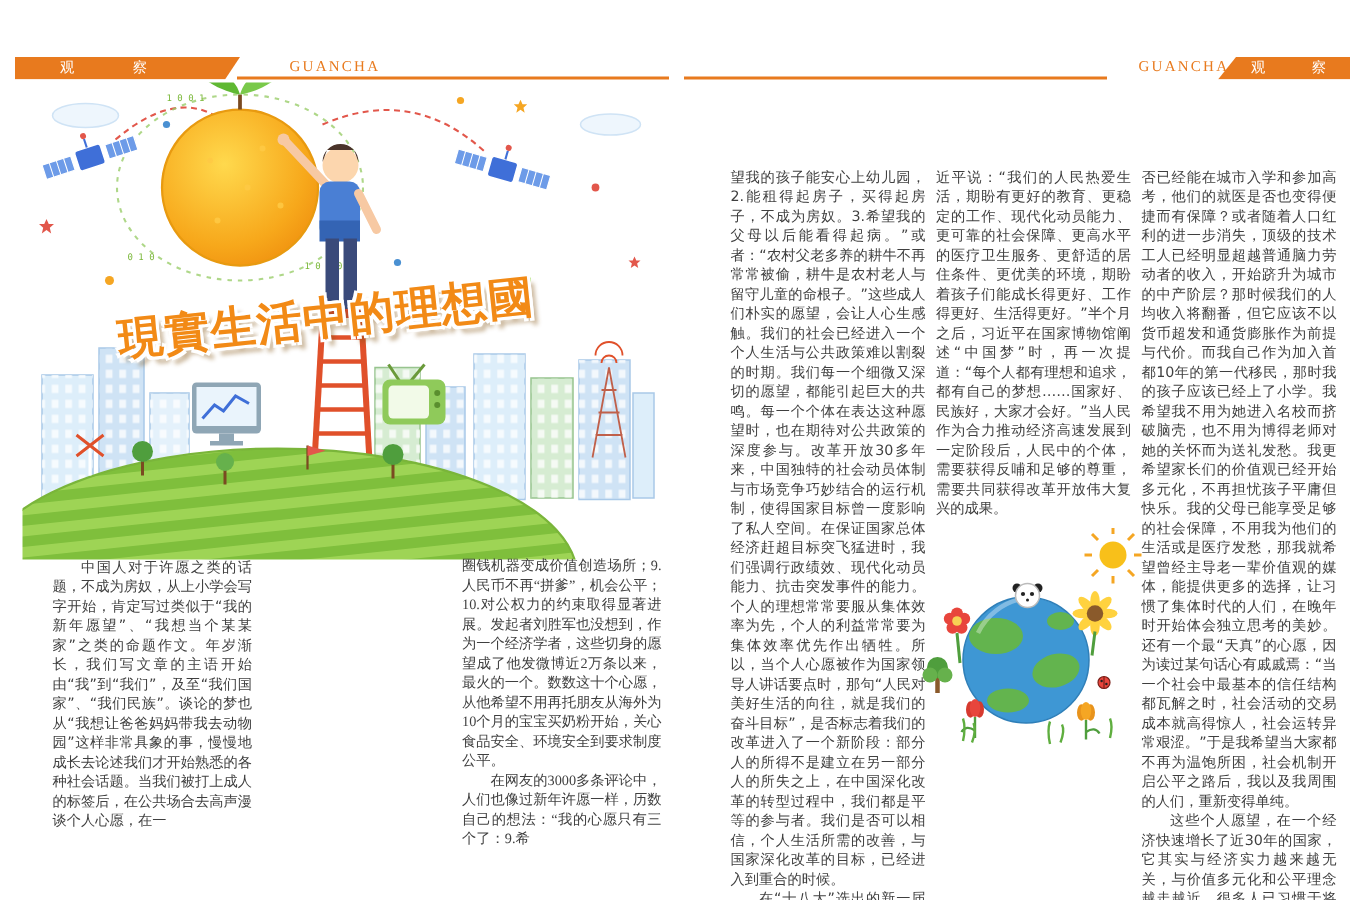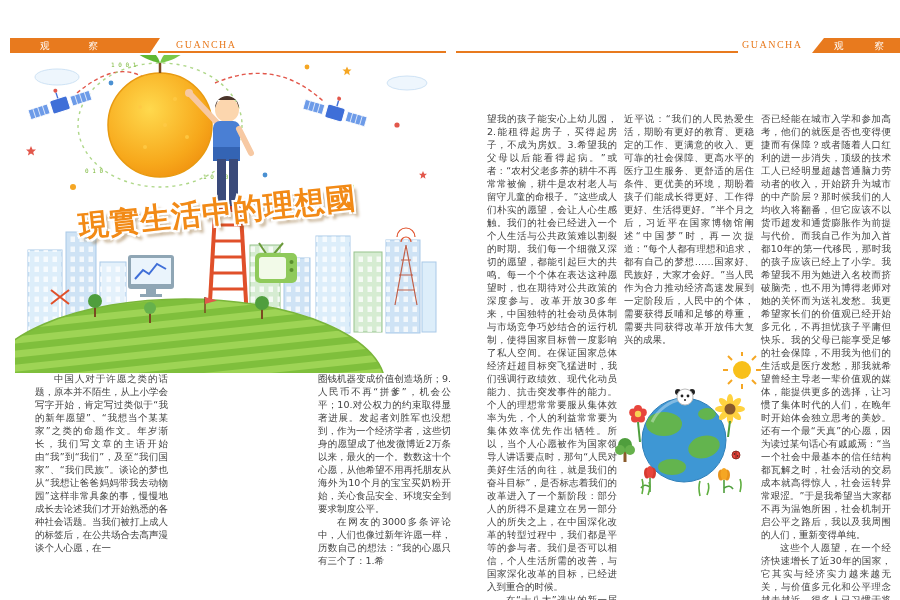--- a/index.html
+++ b/index.html
@@ -10,38 +10,38 @@
         font-size:9.5px;line-height:15px;white-space:nowrap;overflow:hidden;}
   .hbar-left{left:10px;width:150px;padding-left:0;
              clip-path:polygon(0 0,100% 0,calc(100% - 10px) 100%,0 100%);}
   .hbar-left span{padding-left:30px;letter-spacing:18px;}
   .hbar-right{left:812px;width:88px;clip-path:polygon(12px 0,100% 0,100% 100%,0 100%);}
   .hbar-right span{padding-left:22px;letter-spacing:14px;}
   .hrule{position:absolute;top:51px;height:2px;background:#e87a1e;}
   .hrule-left{left:158px;width:288px;}
   .hrule-right{left:456px;width:282px;}
   .hen{position:absolute;top:39px;font-family:"Liberation Serif","DejaVu Serif",serif;
-       font-size:10px;color:#e87a1e;letter-spacing:1.5px;}
+       font-size:10px;color:#e87a1e;letter-spacing:1.5px;margin-left:17px;}
   .hen-left{left:176px;}
   .hen-right{left:742px;}
   
   .illo{position:absolute;left:15px;top:55px;width:435px;height:318px;}
   .illo-title{position:absolute;left:78px;top:192px;width:280px;z-index:5;
       font-size:30px;font-weight:bold;color:#f28a16;letter-spacing:1px;
       transform:rotate(-6deg);white-space:nowrap;
       text-shadow:-2px -2px 0 #fff,2px -2px 0 #fff,-2px 2px 0 #fff,2px 2px 0 #fff,
                   4px 5px 3px rgba(130,85,20,.45);}
   
   .col{position:absolute;width:133px;font-size:9.5px;line-height:13px;color:#3f3f3f;
        text-align:justify;text-justify:inter-character;}
   .col p{margin:0;}
   .col p.ind{text-indent:2em;}
   .l1{left:35px;top:372px;}
   .l2{left:178px;top:372px;}
-  .l3{left:318px;top:372px;}
+  .l3{left:308px;top:372px;font-family:Liberation Serif, serif;}
   .r1{left:487px;top:112px;width:130px;}
   .r2{left:624px;top:112px;width:130px;}
   .r3{left:761px;top:112px;width:130px;}
   .globe{margin-top:6px;margin-left:-12px;display:block;}
 </style>
 </head>
 <body>
 
 <div class="spread">
 
@@ -227,33 +227,33 @@
           <line x1="190" y1="258" x2="190" y2="242" stroke="#7a4a21" stroke-width="1.5"></line>
           <polygon points="190,242 202,245.5 190,249" fill="#e2574b"></polygon>
         </g>
       </g>
     </svg>
     
     <div class="illo-title" style="left:63px;top:137px;position:absolute;">現實生活中的理想國</div>
   </div>
 
   <div class="col l1">
-    <p class="ind">中国人对于许愿之类的话题，原本并不陌生，从上小学会写字开始，肯定写过类似于“我的新年愿望”、“我想当个某某家”之类的命题作文。年岁渐长，我们写文章的主语开始由“我”到“我们”，及至“我们国家”、“我们民族”。谈论的梦也从“我想让爸爸妈妈带我去动物园”这样非常具象的事，慢慢地成长去论述我们才开始熟悉的各种社会话题。当我们被打上成人的标签后，在公共场合去高声漫谈个人心愿，在一</p>
+    <p class="ind">中国人对于许愿之类的话题，不成为房奴，从上小学会写字开始，肯定写过类似于“我的新年愿望”、“我想当个某某家”之类的命题作文。年岁渐长，我们写文章的主语开始由“我”到“我们”，及至“我们国家”、“我们民族”。谈论的梦也从“我想让爸爸妈妈带我去动物园”这样非常具象的事，慢慢地成长去论述我们才开始熟悉的各种社会话题。当我们被打上成人的标签后，在公共场合去高声漫谈个人心愿，在一</p>
   </div>
   <div class="col l3">
     <p>圈钱机器变成价值创造场所；9.人民币不再“拼爹”，机会公平；10.对公权力的约束取得显著进展。发起者刘胜军也没想到，作为一个经济学者，这些切身的愿望成了他发微博近2万条以来，最火的一个。数数这十个心愿，从他希望不用再托朋友从海外为10个月的宝宝买奶粉开始，关心食品安全、环境安全到要求制度公平。</p>
-    <p class="ind">在网友的3000多条评论中，人们也像过新年许愿一样，历数自己的想法：“我的心愿只有三个了：1.希</p>
+    <p class="ind">在网友的3000多条评论中，人们也像过新年许愿一样，历数自己的想法：“我的心愿只有三个了：9.希</p>
   </div>
 
   <div class="col r1">
     <p>望我的孩子能安心上幼儿园，2.能租得起房子，买得起房子，不成为房奴。3.希望我的父母以后能看得起病。”或者：“农村父老多养的耕牛不再常常被偷，耕牛是农村老人与留守儿童的命根子。”这些成人们朴实的愿望，会让人心生感触。我们的社会已经进入一个个人生活与公共政策难以割裂的时期。我们每一个细微又深切的愿望，都能引起巨大的共鸣。每一个个体在表达这种愿望时，也在期待对公共政策的深度参与。改革开放30多年来，中国独特的社会动员体制与市场竞争巧妙结合的运行机制，使得国家目标曾一度影响了私人空间。在保证国家总体经济赶超目标突飞猛进时，我们强调行政绩效、现代化动员能力、抗击突发事件的能力。个人的理想常常要服从集体效率为先，个人的利益常常要为集体效率优先作出牺牲。所以，当个人心愿被作为国家领导人讲话要点时，那句“人民对美好生活的向往，就是我们的奋斗目标”，是否标志着我们的改革进入了一个新阶段：部分人的所得不是建立在另一部分人的所失之上，在中国深化改革的转型过程中，我们都是平等的参与者。我们是否可以相信，个人生活所需的改善，与国家深化改革的目标，已经进入到重合的时候。</p>
     <p class="ind">在“十八大”选出的新一届中央政治局常委与中外记者的见面会上，总书记习近平的一段话引起了很大的回响。普通百姓对政治的期盼和参与热情成为近年来少见的，习</p>
   </div>
   <div class="col r2">
-    <p>近平说：“我们的人民热爱生活，期盼有更好的教育、更稳定的工作、更满意的收入、更可靠的社会保障、更高水平的医疗卫生服务、更舒适的居住条件、更优美的环境，期盼着孩子们能成长得更好、工作得更好、生活得更好。”半个月之后，习近平在国家博物馆阐述“中国梦”时，再一次提道：“每个人都有理想和追求，都有自己的梦想……国家好、民族好，大家才会好。”当人民作为合力推动经济高速发展到一定阶段后，人民中的个体，需要获得反哺和足够的尊重，需要共同获得改革开放伟大复兴的成果。</p>
+    <p>近平说：“我们的人民热爱生活，期盼有更好的教育、更稳定的工作、现代化动员能力、更可靠的社会保障、更高水平的医疗卫生服务、更舒适的居住条件、更优美的环境，期盼着孩子们能成长得更好、工作得更好、生活得更好。”半个月之后，习近平在国家博物馆阐述“中国梦”时，再一次提道：“每个人都有理想和追求，都有自己的梦想……国家好、民族好，大家才会好。”当人民作为合力推动经济高速发展到一定阶段后，人民中的个体，需要获得反哺和足够的尊重，需要共同获得改革开放伟大复兴的成果。</p>
 
     <svg class="globe" width="150" height="150" viewBox="0 0 150 150">
       <g>
         <circle cx="130" cy="18" r="9" fill="#f8c01a"></circle>
         <g stroke="#f5a623" stroke-width="2">
           <line x1="130" y1="4" x2="130" y2="-1"></line>
             <line x1="130" y1="32" x2="130" y2="37"></line>
           <line x1="116" y1="18" x2="111" y2="18"></line>
             <line x1="144" y1="18" x2="149" y2="18"></line>
           <line x1="120" y1="8" x2="116" y2="4"></line>

